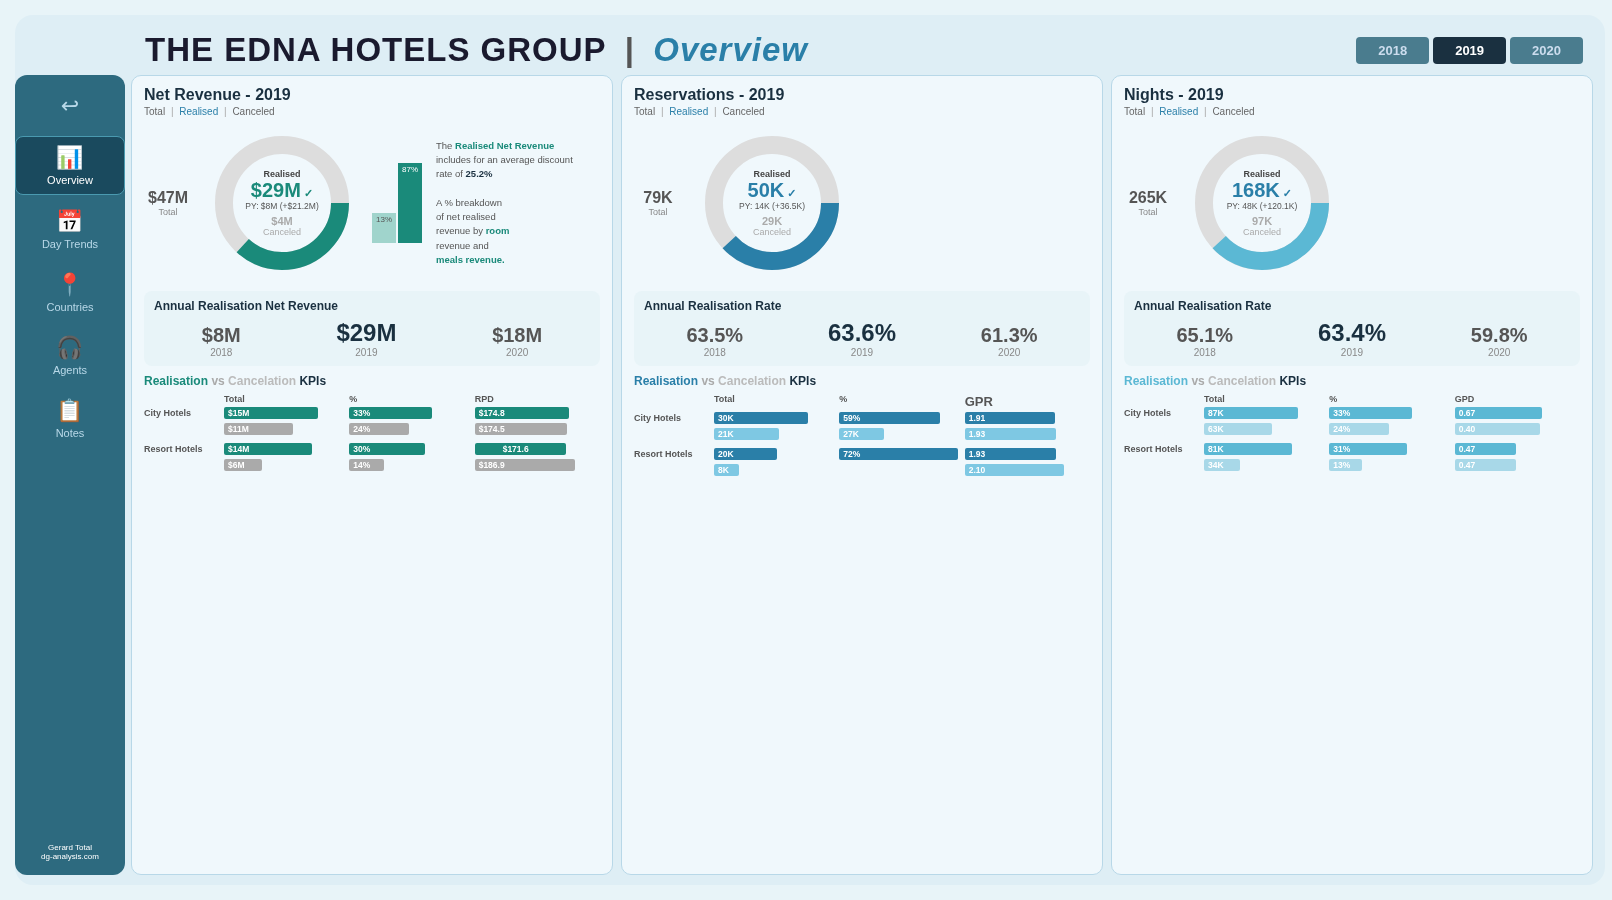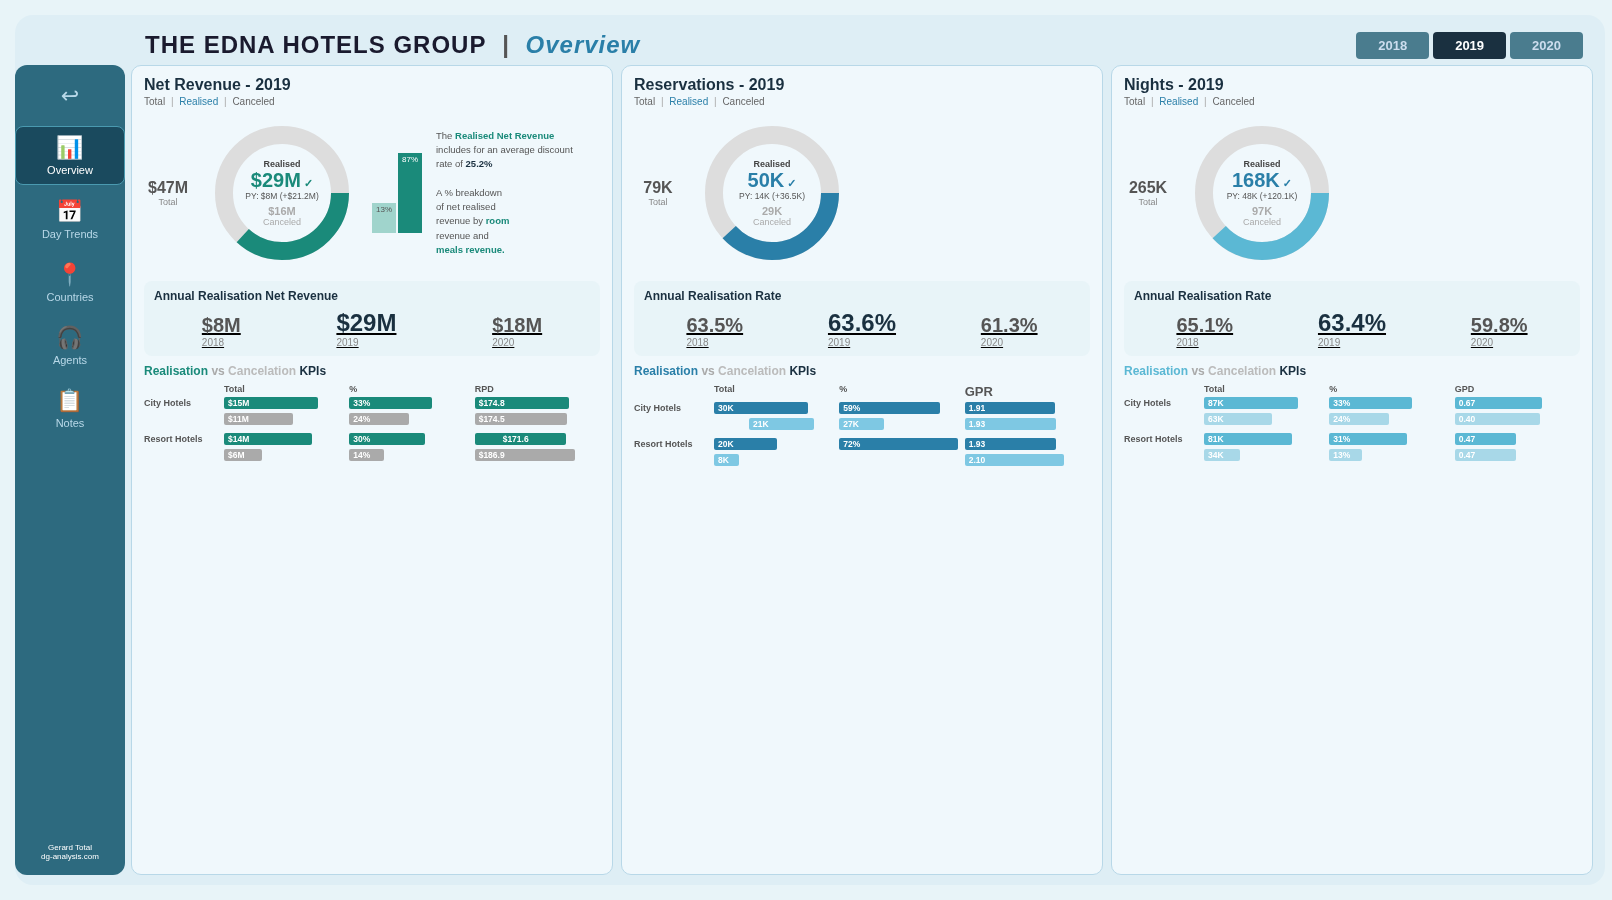--- a/index.html
+++ b/index.html
@@ -24,21 +24,21 @@
 
     .header-row {
       display: flex;
       align-items: center;
       justify-content: space-between;
       padding: 6px 10px 6px 130px;
       flex-shrink: 0;
     }
 
     .title {
-      font-size: 24px;
+      font-size: 33px;
       font-weight: 400;
       color: #1a1a2e;
       letter-spacing: 1px;
     }
     .title span {
       font-weight: 800;
       color: #1a1a2e;
     }
     .title .pipe { color: #555; margin: 0 8px; }
     .title .overview { color: #2a7fa8; font-style: italic; }
@@ -182,22 +182,21 @@
       font-weight: 700;
       color: #1a3040;
       margin-bottom: 6px;
     }
     .annual-values {
       display: flex;
       justify-content: space-around;
       align-items: flex-end;
     }
     .annual-item {
-      text-align: left;
-      text-decoration: underline;
+      text-align: center;
     }
     .annual-val {
       font-size: 20px;
       font-weight: 800;
       color: #555;
     }
     .annual-val.hl { color: #1a3040; font-size: 24px; }
     .annual-yr { font-size: 10px; color: #888; }
 
     
@@ -315,21 +314,21 @@
             <svg viewBox="0 0 160 160">
               <circle cx="80" cy="80" r="58" fill="none" stroke="#ddd" stroke-width="18"></circle>
               <circle cx="80" cy="80" r="58" fill="none" stroke="#1a8a7a" stroke-width="18" stroke-dasharray="225 364" stroke-dashoffset="91" stroke-linecap="butt"></circle>
             </svg>
             <div class="donut-center">
               <div class="donut-label-sm">Realised</div>
               <div class="donut-value-lg teal">
                 <span>$29M</span><span class="checkmark"> ✓</span>
               </div>
               <div class="donut-py">PY: $8M (+$21.2M)</div>
-              <div class="donut-canceled">$16M</div>
+              <div class="donut-canceled">$4M</div>
               <div style="font-size:9px;color:#aaa;">Canceled</div>
             </div>
           </div>
 
           <div style="display:flex;flex-direction:column;gap:2px;align-items:flex-end;flex-shrink:0;">
             <div style="display:flex;align-items:flex-end;gap:2px;">
               <div style="width:24px;height:30px;background:#a0d4cc;display:flex;align-items:flex-start;justify-content:center;padding-top:2px;font-size:8px;color:#555;">13%</div>
               <div style="width:24px;height:80px;background:#1a8a7a;display:flex;align-items:flex-start;justify-content:center;padding-top:2px;font-size:8px;color:#fff;">87%</div>
             </div>
           </div>
@@ -501,21 +500,21 @@
             <div style="flex:1;font-size:9px;color:#555;font-weight:600;">%</div>
             <div style="flex:1;font-size:13px;color:#555;font-weight:600;">GPR</div>
           </div>
           <div style="display:flex;align-items:flex-start;margin-bottom:4px;">
             <div style="width:80px;font-size:9px;font-weight:600;color:#555;padding-top:2px;">City Hotels</div>
             <div style="flex:1;">
               <div class="bar-container">
                   <div class="bar-fill blue-main" style="width:75%;">30K</div>
                 </div>
               <div class="bar-container">
-                  <div class="bar-fill blue-light" style="width:52%;margin-left:35px;">21K</div>
+                  <div class="bar-fill blue-light" style="width:52%;">21K</div>
                 </div>
             </div>
             <div style="flex:1;">
               <div class="bar-container">
                   <div class="bar-fill blue-main" style="width:80%;">59%</div>
                 </div>
               <div class="bar-container">
                   <div class="bar-fill blue-light" style="width:36%;">27K</div>
                 </div>
             </div>

